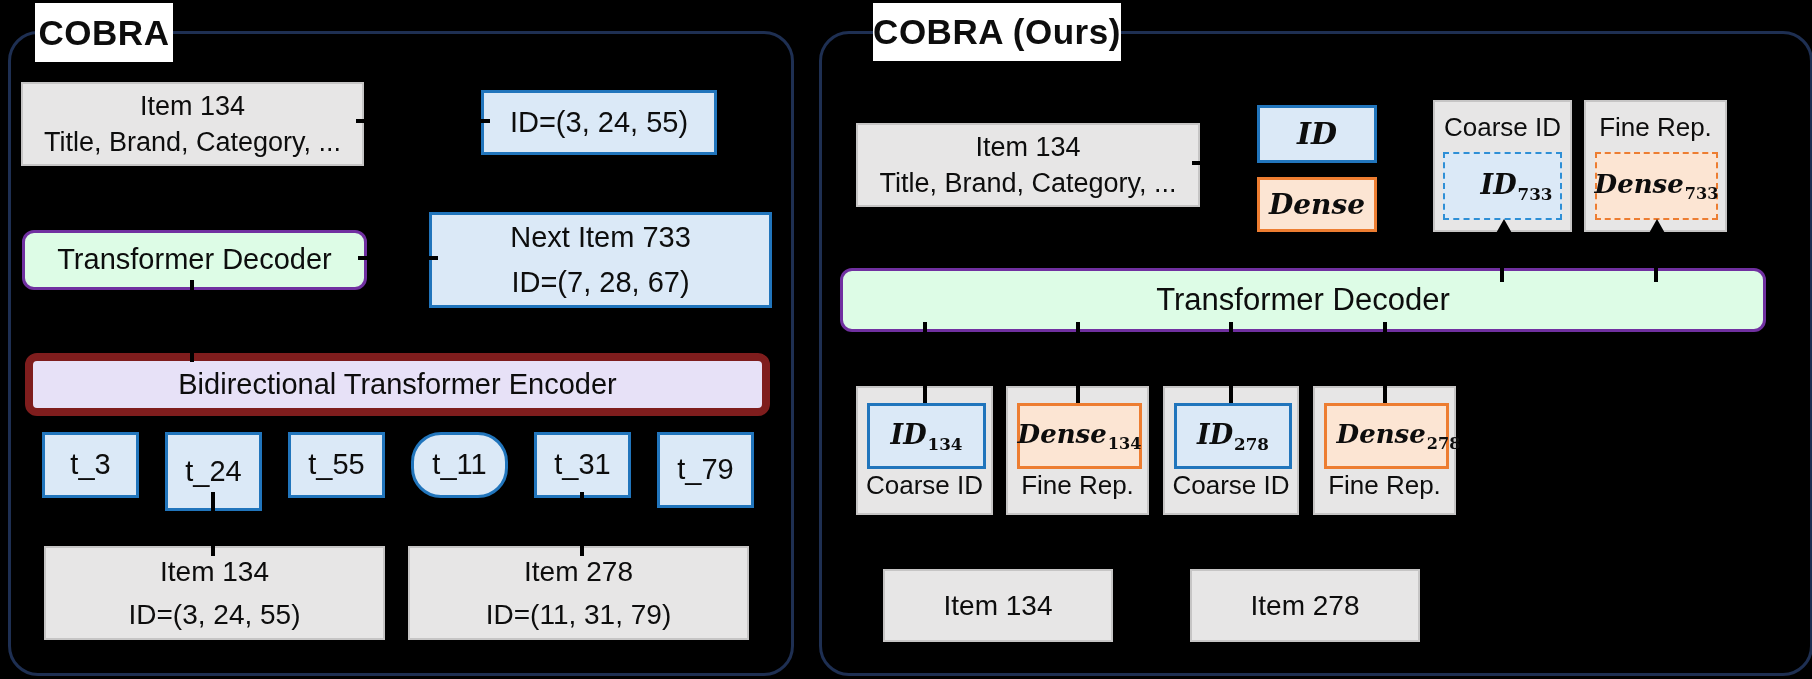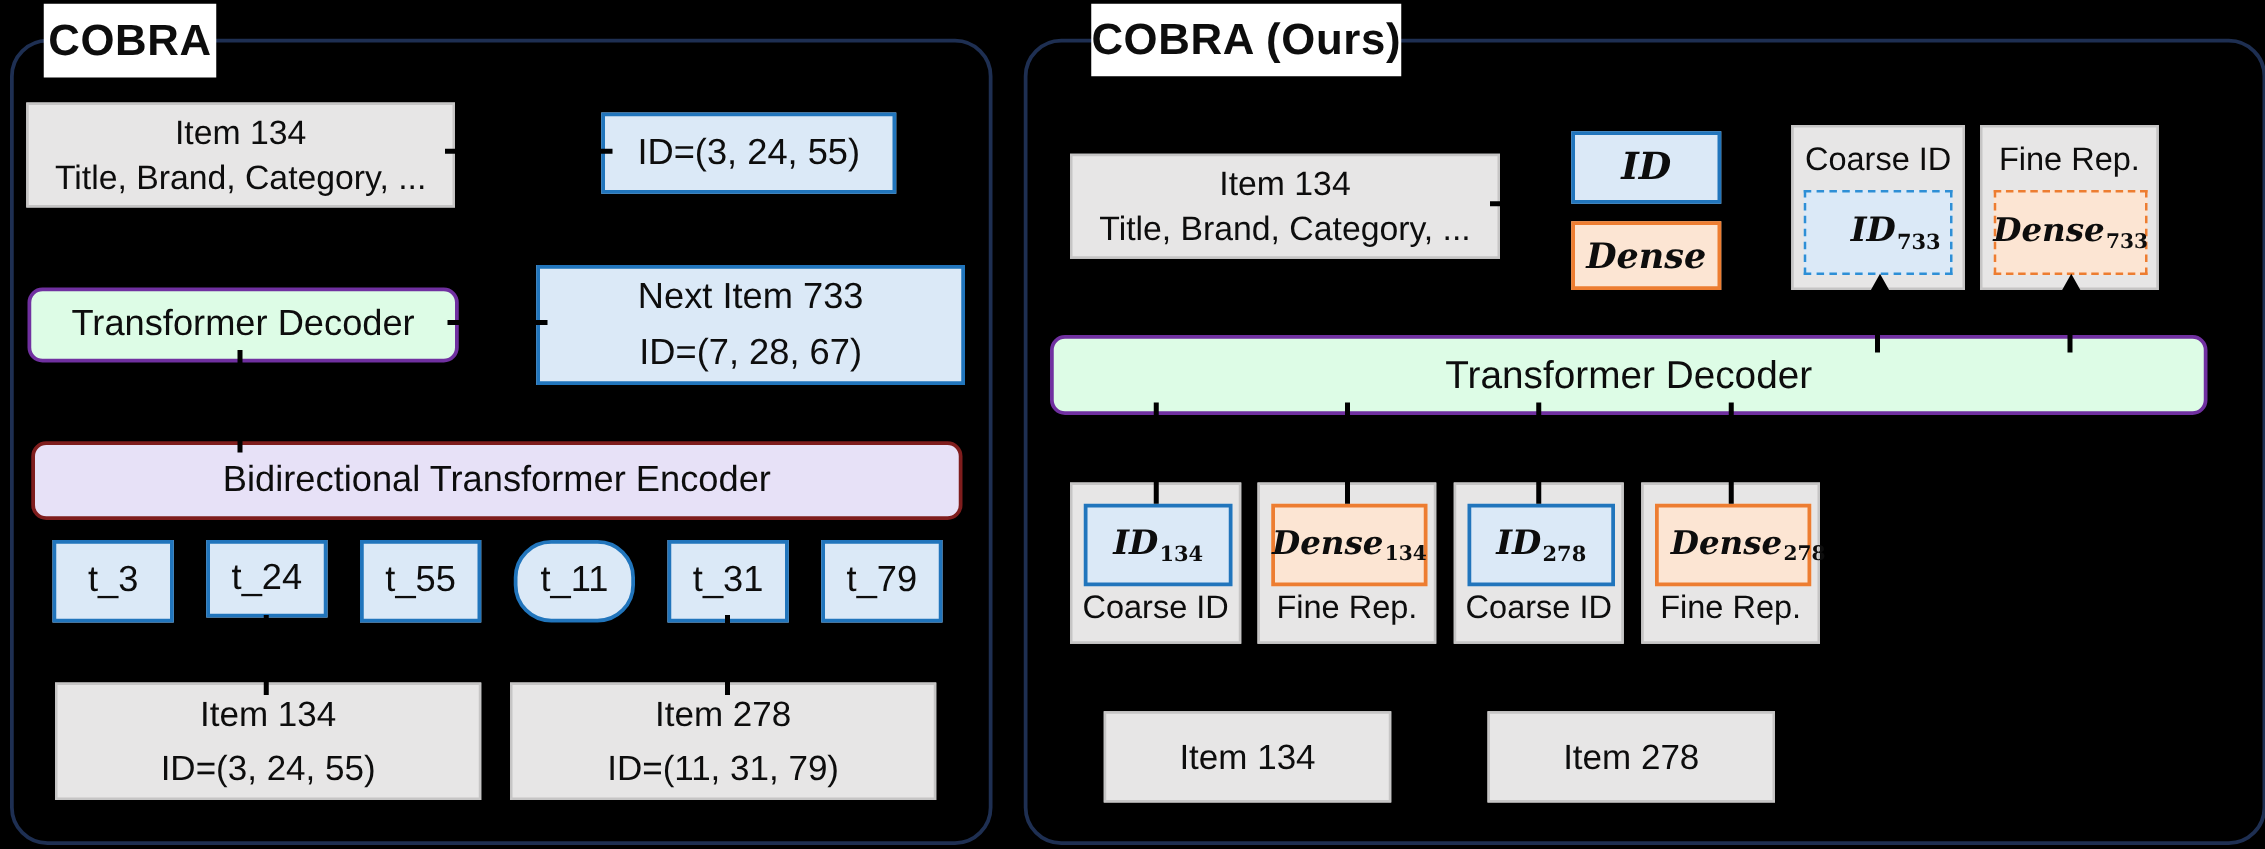--- a/index.html
+++ b/index.html
@@ -10,21 +10,21 @@
   }
   .panel{position:absolute;border:3.5px solid #1e2f52;border-radius:30px;background:transparent;}
   .titlebox{position:absolute;background:#ffffff;display:flex;align-items:center;justify-content:center;
     font-size:35px;font-weight:600;letter-spacing:.5px;}
   .box{position:absolute;box-sizing:border-box;display:flex;flex-direction:column;
     align-items:center;justify-content:center;text-align:center;line-height:1.35;}
   .gray{background:#e7e6e6;border:2px solid #c6c5c5;}
   .blue{background:#dbe9f7;border:3px solid #2175bc;}
   .orange{background:#fce5d3;border:3px solid #ed7d31;}
   .green{background:#ddfce6;border:3px solid #7030a0;border-radius:12px;}
-  .purple{background:#e7e1f7;border:3px solid #7f1d1d;border-radius:12px;}
+  .purple{background:#e7e1f7;border:8px solid #7f1d1d;border-radius:12px;}
   .dashedblue{background:#dbe9f7;border:2.5px dashed #2e8fd6;}
   .dashedorange{background:#fce5d3;border:2.5px dashed #ed7d31;}
   .fs27{font-size:27px;}
   .fs28{font-size:28px;}
   .fs29{font-size:29px;}
   .fs31{font-size:31px;}
   .math{font-family:"DejaVu Serif","Liberation Serif",serif;font-style:italic;font-weight:bold;}
   .sub{font-size:0.62em;font-style:normal;font-weight:bold;vertical-align:-0.35em;margin-left:1px;}
   .line{position:absolute;background:#000;}
   .arrowhead{position:absolute;width:0;height:0;border-left:9px solid transparent;
@@ -60,33 +60,33 @@
   <div>ID=(7, 28, 67)</div>
 </div>
 
 <div class="box purple fs29" style="left:25px;top:353px;width:745px;height:63px;">
   <div>Bidirectional Transformer Encoder</div>
 </div>
 
 <div class="box blue fs29" style="left:42px;top:432px;width:97px;height:66px;">
   <div>t_3</div>
 </div>
-<div class="box blue fs29" style="left:165px;top:432px;width:97px;height:62px;">
+<div class="box blue fs29" style="left:165px;top:432px;width:97px;height:79px;">
   <div>t_24</div>
 </div>
 <div class="box blue fs29" style="left:288px;top:432px;width:97px;height:66px;">
   <div>t_55</div>
 </div>
 <div class="box blue fs29" style="left:411px;top:432px;width:97px;height:66px;border-radius:30px;">
   <div>t_11</div>
 </div>
 <div class="box blue fs29" style="left:534px;top:432px;width:97px;height:66px;align-items:center;">
   <div>t_31</div>
 </div>
-<div class="box blue fs29" style="left:657px;top:432px;width:97px;height:66px;">
+<div class="box blue fs29" style="left:657px;top:432px;width:97px;height:76px;">
   <div>t_79</div>
 </div>
 
 <div class="box gray fs28 two-line" style="left:44px;top:546px;width:341px;height:94px;line-height:1.55;">
   <div>Item 134</div>
   <div>ID=(3, 24, 55)</div>
 </div>
 <div class="box gray fs28 two-line" style="left:408px;top:546px;width:341px;height:94px;line-height:1.55;">
   <div>Item 278</div>
   <div>ID=(11, 31, 79)</div>

